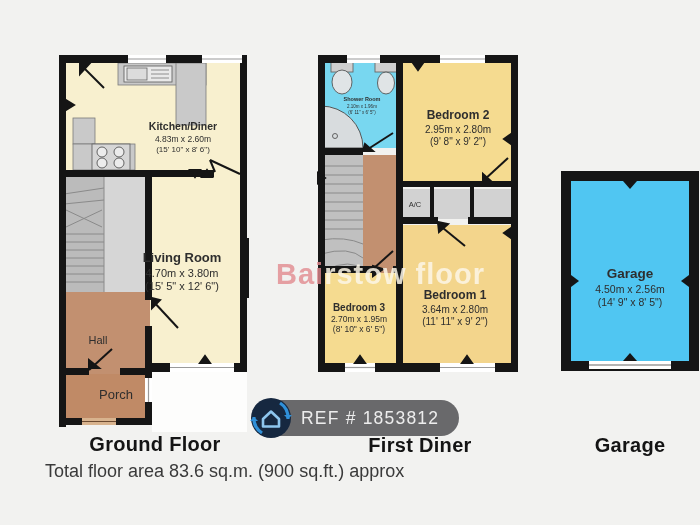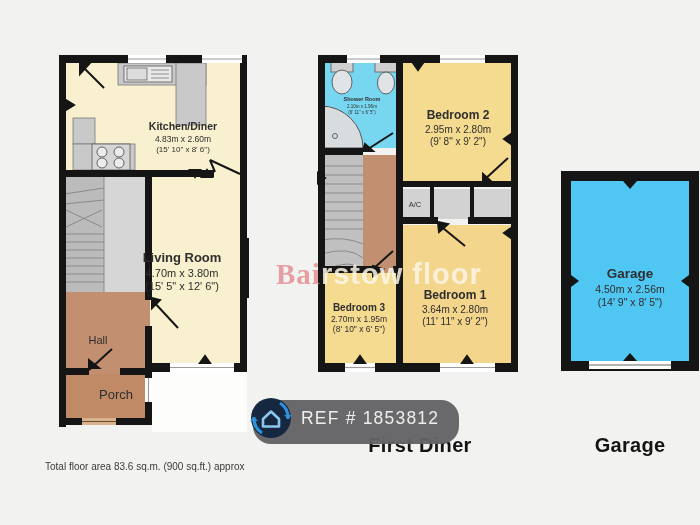--- a/index.html
+++ b/index.html
@@ -1,25 +1,25 @@
 <!DOCTYPE html>
 <html><head>
 <meta charset="utf-8">
 <style>
   html,body{margin:0;padding:0;}
   body{font-family:"Liberation Sans",sans-serif;background:#e8e8e6;}
   .canvas{position:relative;width:700px;height:525px;background:#f2f2f0;overflow:hidden;}
   .plan{position:absolute;}
   svg text{font-family:"Liberation Sans",sans-serif;fill:#2e2e2e;}
   .floor-label{position:absolute;font-size:20px;font-weight:700;color:#141414;text-align:center;letter-spacing:.3px;}
-  .footer-note{position:absolute;left:45px;top:461px;font-size:10px;color:#3a3a3a;}
+  .footer-note{position:absolute;left:45px;top:461px;font-size:18px;color:#3a3a3a;}
   .watermark{position:absolute;left:276px;top:258px;font-size:29px;font-weight:700;letter-spacing:1px;white-space:nowrap;pointer-events:none;z-index:4;}
-  .wm-red{color:rgba(225,137,143,.8);font-family:Liberation Serif, serif;}
+  .wm-red{color:rgba(225,137,143,.8);}
   .wm-cream{color:rgba(251,246,232,.85);text-align:right;}
-  .ref-badge{position:absolute;left:253px;top:400px;height:36px;border-radius:18px;background:rgba(99,99,101,.96);display:flex;align-items:center;padding:0 20px 8px 48px;z-index:5;}
+  .ref-badge{position:absolute;left:253px;top:400px;height:36px;border-radius:18px;background:rgba(99,99,101,.96);display:flex;align-items:center;padding:0 20px 0 48px;z-index:5;}
   .ref-text{color:#ededed;font-size:17.5px;letter-spacing:1.2px;}
   .ref-icon{position:absolute;left:-3px;top:-3px;width:42px;height:42px;}
 </style>
 </head>
 <body>
 
 <div class="canvas">
 
   <svg class="plan" style="left:40px;top:48px;" width="230" height="395" viewBox="0 0 230 395">
 
@@ -242,18 +242,19 @@
       <circle cx="21" cy="21" r="20" fill="#162840"></circle>
       <path d="M 30,6 A 17.5,17.5 0 0 1 38,22" fill="none" stroke="#3090d8" stroke-width="3.2"></path>
       <path d="M 12,36 A 17.5,17.5 0 0 1 4,20" fill="none" stroke="#3090d8" stroke-width="3.2"></path>
       <path d="M 38,22 L 34,18 L 42,18 Z" fill="#3090d8"></path>
       <path d="M 4,20 L 8,24 L 0,24 Z" fill="#3090d8"></path>
       <path d="M 13,22 L 21,14.5 L 29,22 L 29,29.5 L 13,29.5 Z" fill="none" stroke="#8ec6ee" stroke-width="2.6" stroke-linejoin="round"></path>
     </svg>
     <span class="ref-text">REF # 1853812</span>
   </div>
 
+  <div class="floor-label" style="left:55px;top:433px;width:200px;">Ground Floor</div>
   <div class="floor-label" style="left:330px;top:434px;width:180px;">First Diner</div>
   <div class="floor-label" style="left:563px;top:434px;width:134px;">Garage</div>
 
   <div class="footer-note">Total floor area 83.6 sq.m. (900 sq.ft.) approx</div>
 
 </div>
 
 </body></html>

